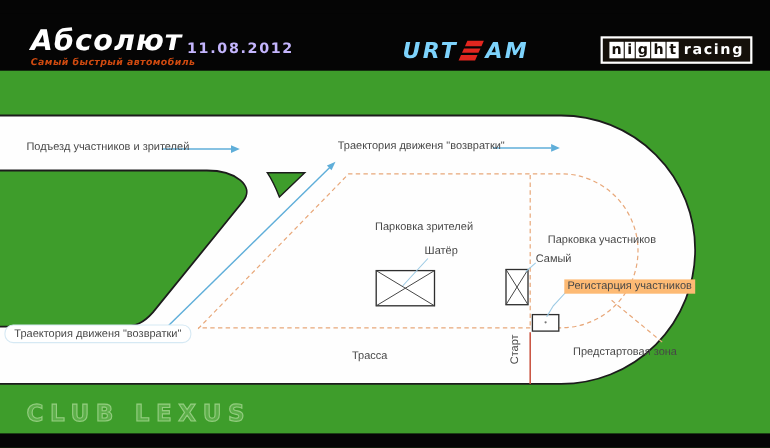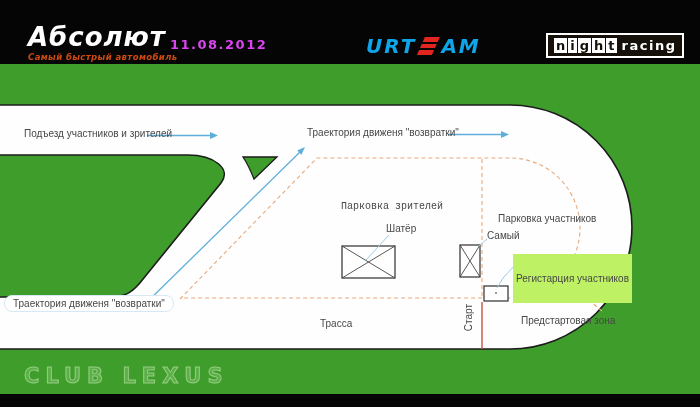--- a/index.html
+++ b/index.html
@@ -9,23 +9,23 @@
   *{box-sizing:border-box;margin:0;padding:0;}
   body{width:700px;height:407px;overflow:hidden;position:relative;background:#050505;
        font-family:"Liberation Sans",sans-serif;}
   
   .header{position:absolute;top:12px;left:0;width:620px;height:57px;background:#050505;}
   .brand{position:absolute;left:28px;top:12px;}
   .brand-title{font:italic 900 26px "DejaVu Sans",sans-serif;color:#fff;line-height:1;letter-spacing:1px;}
   .brand-tagline{display:block;margin-top:2px;font:italic bold 8.5px "DejaVu Sans",sans-serif;
       color:var(--tagline-orange);letter-spacing:.4px;border-bottom:1.5px solid #B83412;padding-bottom:15px;}
   .event-date{position:absolute;left:170px;top:25px;font:bold 13px "DejaVu Sans",sans-serif;
-      color:#d946ef;letter-spacing:1.5px;}
+      color:#c4b5fd;letter-spacing:1.5px;}
   .uateam{position:absolute;left:366px;top:22px;display:flex;align-items:center;}
-  .uateam .txt{font:italic 900 20px "DejaVu Sans",sans-serif;color:#0ea5e9;letter-spacing:2px;text-transform:uppercase;}
+  .uateam .txt{font:italic 900 20px "DejaVu Sans",sans-serif;color:#7dd3fc;letter-spacing:2px;text-transform:uppercase;}
   .uateam .eglyph{display:inline-flex;flex-direction:column;gap:2px;margin:0 5px;transform:skewX(-24deg);}
   .uateam .ebar{width:15px;height:4.5px;background:var(--accent-red);}
   .nightlogo{position:absolute;left:546px;top:21px;display:flex;align-items:center;
       border:2px solid #fff;background:#15100a;padding:3px 6px;}
   .nightlogo .chip{display:inline-block;background:#fff;color:#15100a;
       font:bold 13px "DejaVu Sans",sans-serif;padding:0 2px;margin-right:1px;line-height:15px;}
   .nightlogo .suffix{font:bold 13px "DejaVu Sans",sans-serif;color:#fff;letter-spacing:1.5px;margin-left:4px;}
   
   .map{position:absolute;top:64px;left:0;width:644px;height:337px;}
   .map svg{position:absolute;top:0;left:0;}
@@ -35,21 +35,21 @@
   .tri{fill:var(--field-green);stroke:#1c1c1c;stroke-width:1.3;}
   .dash{fill:none;stroke:var(--dash-orange);stroke-width:1.1;stroke-dasharray:4 3;}
   .blue{stroke:var(--route-blue);stroke-width:1.3;fill:none;}
   .blue-arrow{fill:var(--route-blue);stroke:none;}
   .leader{stroke:#9CCAE4;stroke-width:1;fill:none;}
   .redline{stroke:var(--start-red);stroke-width:1.4;fill:none;}
   .marker-rect{fill:#fff;stroke:#2e2e2e;stroke-width:1.2;}
   .marker-diag{stroke:#444;stroke-width:.9;}
   .lbl{position:absolute;font:10px "Liberation Sans",sans-serif;color:#474747;white-space:nowrap;}
   .lbl-return-bottom{background:#fff;border:1px solid #d6e9f4;border-radius:8px;padding:2px 8px;}
-  .lbl-registration{background:#bef264;padding:19px 3px;}
+  .lbl-registration{background:#fdba74;padding:1px 3px;}
   .lbl-start{writing-mode:vertical-rl;transform:rotate(180deg);}
   
   .watermark{position:absolute;left:24px;top:300px;pointer-events:none;}
   .wm1{font:bold 21px "DejaVu Sans",sans-serif;letter-spacing:6px;
        color:rgba(150,210,130,.35);text-align:center;-webkit-text-stroke:1px rgba(165,215,145,.8);}
   .wm2{font:bold 11px "DejaVu Sans",sans-serif;letter-spacing:5px;margin:1px 0 0 44px;
        color:rgba(150,210,130,.35);-webkit-text-stroke:1px rgba(165,215,145,.7);}
   
   .footer{position:absolute;left:0;top:394px;width:700px;height:13px;background:#050505;}
 </style>
@@ -123,21 +123,21 @@
     </g>
 
     <line class="leader" x1="389" y1="228" x2="366" y2="253"></line>
     <line class="leader" x1="487" y1="232" x2="478" y2="240"></line>
     <polyline class="leader" points="515,258 503,271 497,281"></polyline>
   </svg>
 
   <div class="lbl" style="left:24px;top:64px;">Подъезд участников и зрителей</div>
   <div class="lbl" style="left:307px;top:63px;">Траектория движеня  "возвратки"</div>
   <div class="lbl lbl-return-bottom" style="left:4px;top:231px;">Траектория движеня  "возвратки"</div>
-  <div class="lbl" style="left:341px;top:137px;font-family:Liberation Mono, monospace;">Парковка зрителей</div>
+  <div class="lbl" style="left:341px;top:137px;">Парковка зрителей</div>
   <div class="lbl" style="left:498px;top:149px;">Парковка участников</div>
   <div class="lbl" style="left:386px;top:159px;">Шатёр</div>
   <div class="lbl" style="left:487px;top:166px;">Самый</div>
   <div class="lbl lbl-registration" style="left:513px;top:190px;">Регистарция участников</div>
   <div class="lbl" style="left:320px;top:254px;">Трасса</div>
   <div class="lbl lbl-start" style="left:463px;top:240px;">Старт</div>
   <div class="lbl" style="left:487px;top:251px;padding-left:34px;">Предстартовая зона</div>
 
   <div class="watermark">
     <div class="wm1">CLUB LEXUS</div>

